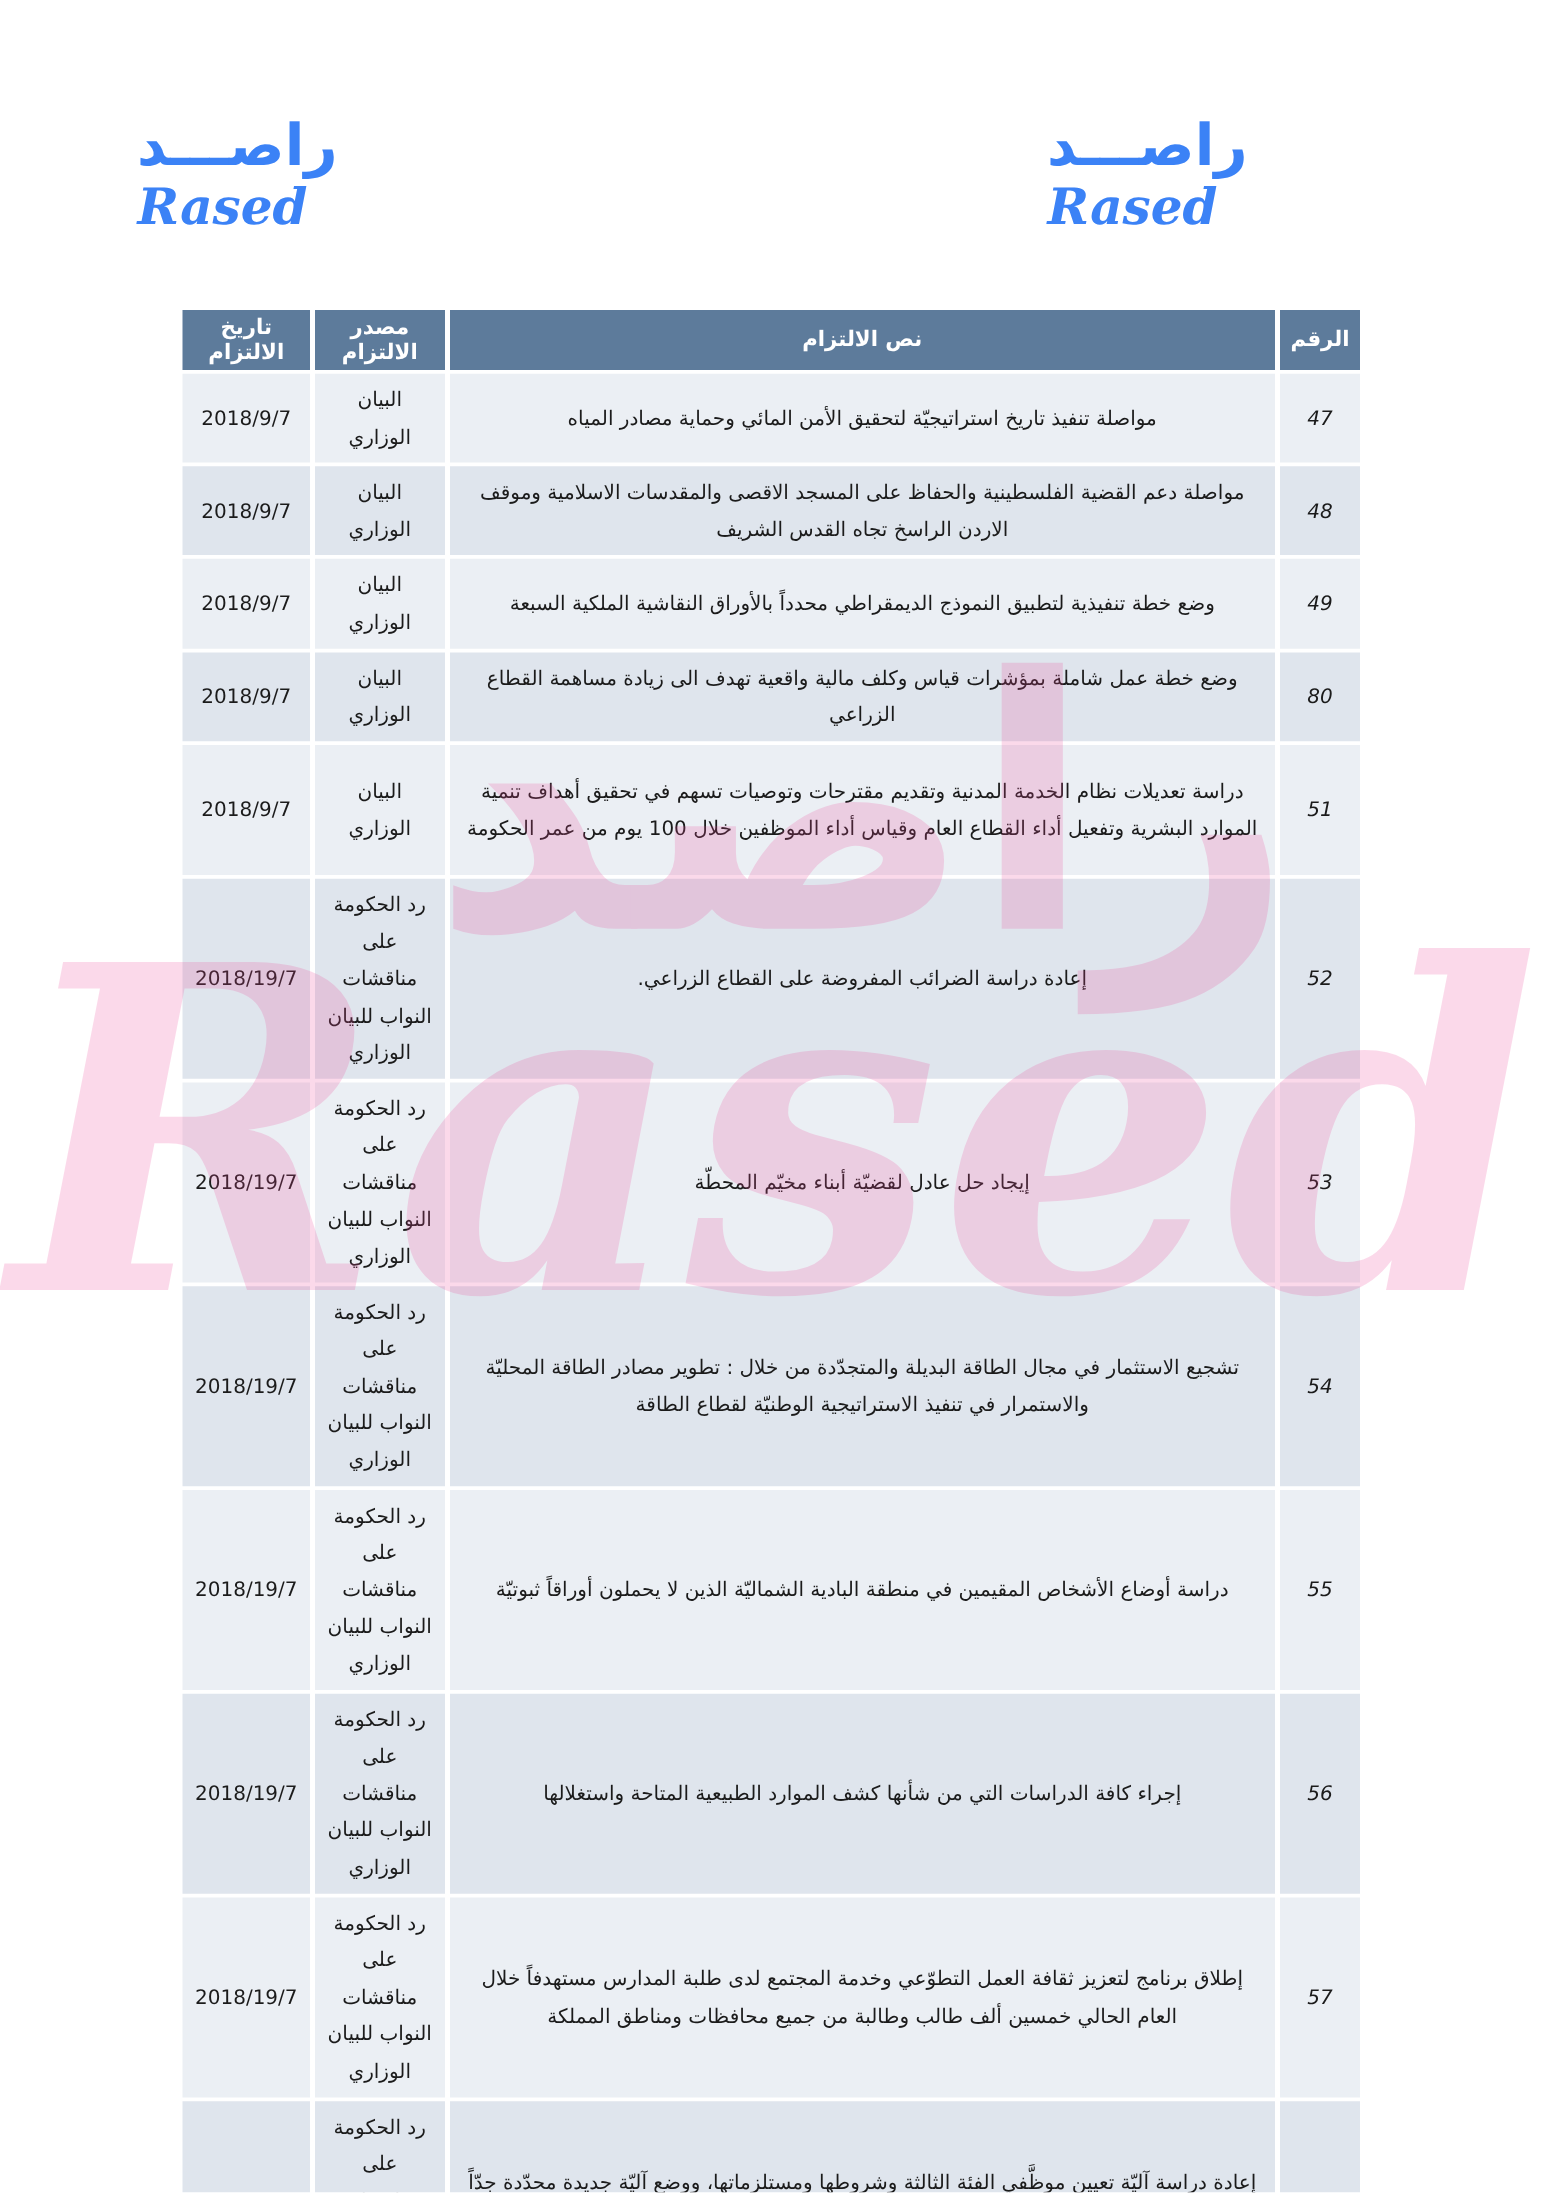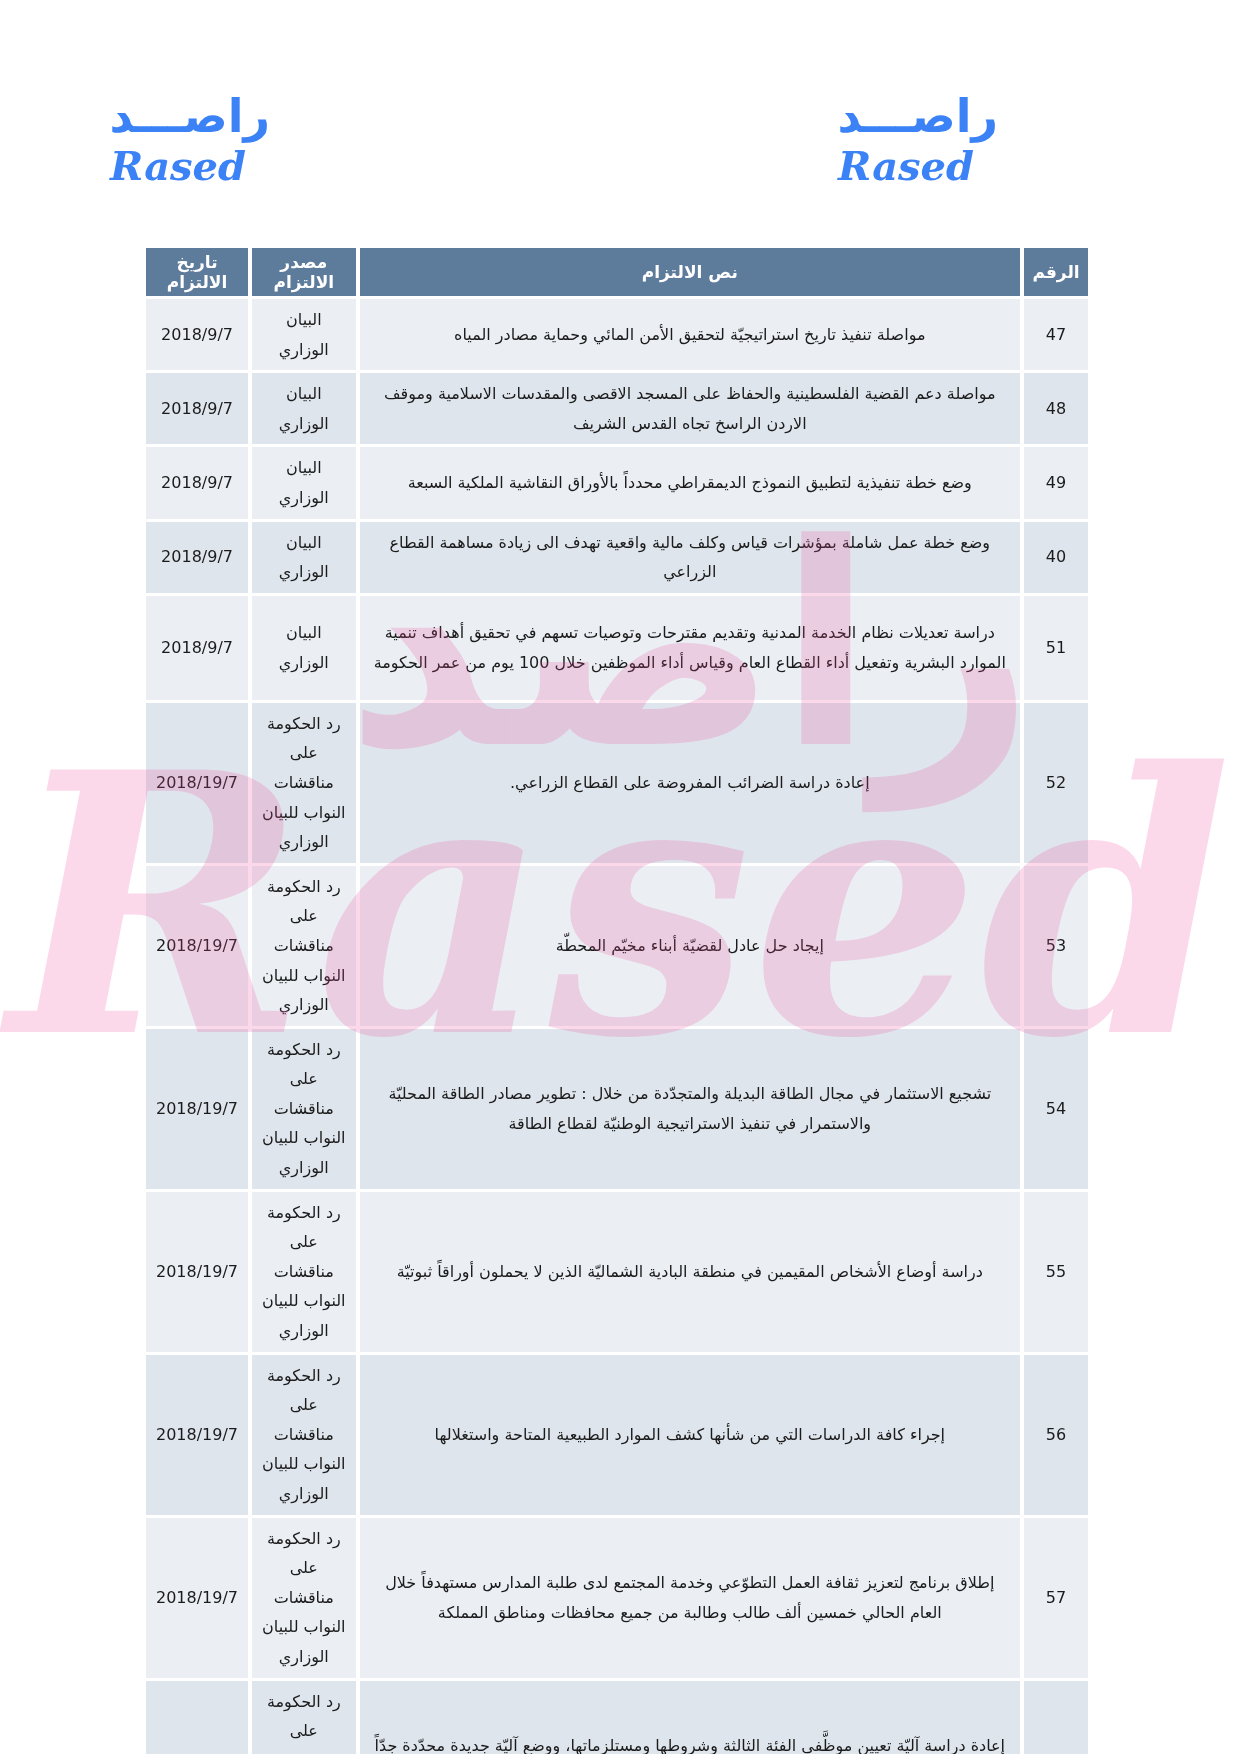--- a/index.html
+++ b/index.html
@@ -63,21 +63,21 @@
   col.c-num    { width:64px; }
   col.c-text   { width:672px; }
   col.c-source { width:104px; }
   col.c-date   { width:90px; }
 
   tr.odd  td { background:#ebeff4; }
   tr.even td { background:#dfe5ed; }
 
   td.cell-source { font-size:16px; line-height:2.0; padding:6px 4px; }
   td.cell-date   { font-size:15.5px; }
-  td.cell-num    { font-size:16px; }
+  td.cell-num    { font-size:16px;font-style:italic; }
 
   
   .r0  td { height:46px; }
   .r1  td { height:64px; }
   .r2  td { height:64px; }
   .r3  td { height:62px; }
   .r4  td { height:104px; }
   .r5  td { height:106px; }
   .r6  td { height:100px; }
   .r7  td { height:100px; }
@@ -134,21 +134,21 @@
     <td class="cell-source">البيان الوزاري</td>
     <td class="cell-date">2018/9/7</td>
   </tr>
         <tr class="odd r2">
     <td class="cell-num">49</td>
     <td class="cell-text">وضع خطة تنفيذية لتطبيق النموذج الديمقراطي محدداً بالأوراق النقاشية الملكية السبعة</td>
     <td class="cell-source">البيان الوزاري</td>
     <td class="cell-date">2018/9/7</td>
   </tr>
         <tr class="even r3">
-    <td class="cell-num">40</td>
+    <td class="cell-num">80</td>
     <td class="cell-text">وضع خطة عمل شاملة بمؤشرات قياس وكلف مالية واقعية تهدف الى زيادة مساهمة القطاع الزراعي</td>
     <td class="cell-source">البيان الوزاري</td>
     <td class="cell-date">2018/9/7</td>
   </tr>
         <tr class="odd r4">
     <td class="cell-num">51</td>
     <td class="cell-text">دراسة تعديلات نظام الخدمة المدنية وتقديم مقترحات وتوصيات تسهم في تحقيق أهداف تنمية الموارد البشرية وتفعيل أداء القطاع العام وقياس أداء الموظفين خلال 100 يوم من عمر الحكومة</td>
     <td class="cell-source">البيان الوزاري</td>
     <td class="cell-date">2018/9/7</td>
   </tr>

